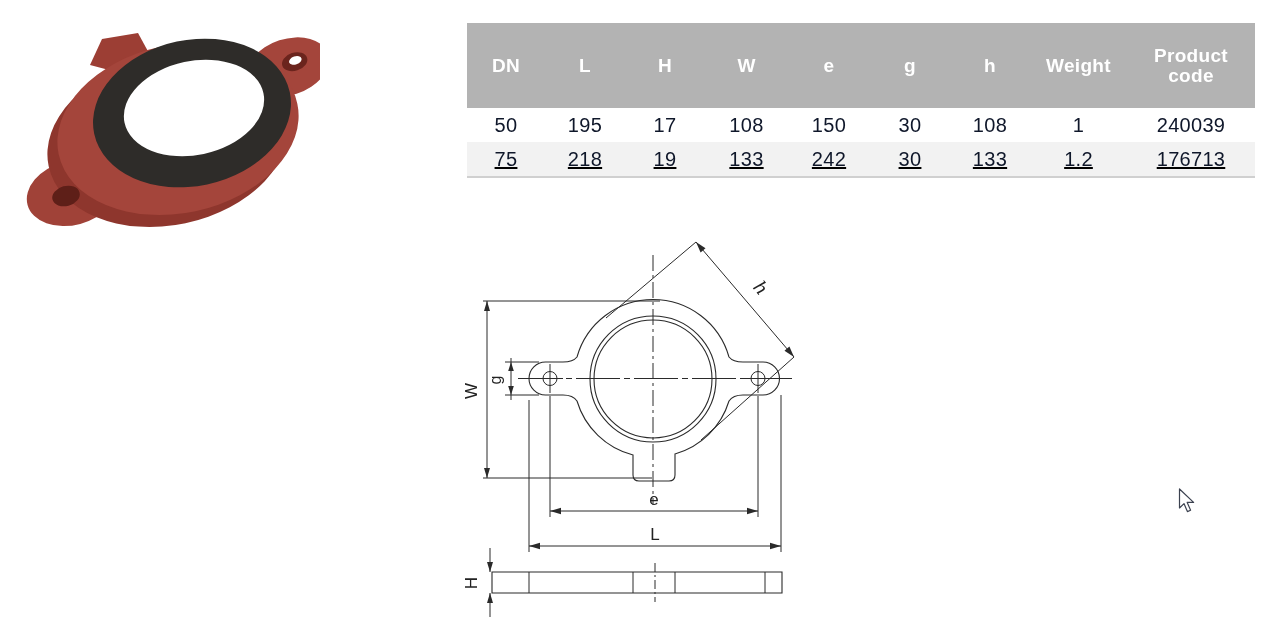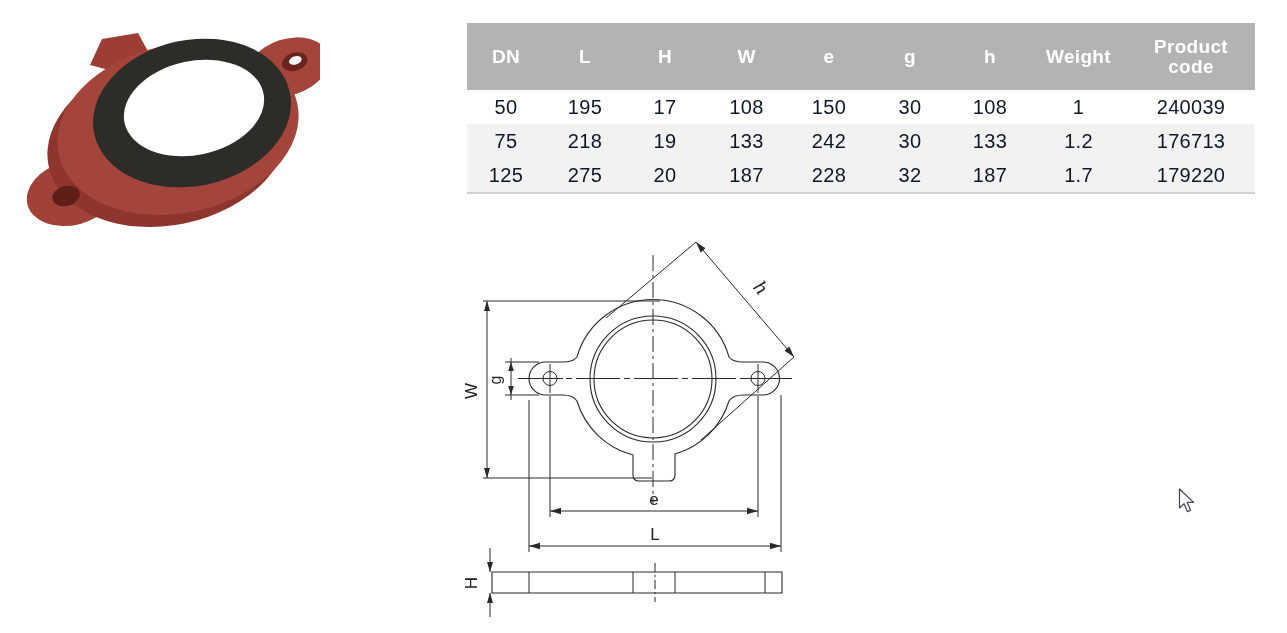--- a/index.html
+++ b/index.html
@@ -3,24 +3,24 @@
 <meta charset="utf-8">
 <style>
   html,body{margin:0;padding:0;background:#ffffff;}
   .page{position:relative;width:1287px;height:633px;background:#fff;overflow:hidden;
         font-family:"Liberation Sans",sans-serif;}
   
   .spec-table{position:absolute;left:467px;top:23px;width:788px;border-collapse:collapse;
               table-layout:fixed;}
   .spec-table thead th{background:#b3b3b3;color:#ffffff;font-weight:bold;font-size:19px;
               height:53px;vertical-align:middle;text-align:center;line-height:20px;
-              letter-spacing:.3px;padding:7px;}
+              letter-spacing:.3px;padding:16px;}
   .spec-table tbody td{font-size:20px;color:#0f172a;text-align:center;height:34px;
               vertical-align:middle;letter-spacing:.3px;padding:0;}
-  .spec-table tbody tr.alt{background:#f2f2f2;}
+  .spec-table tbody tr.alt{background:#f2f2f2;text-decoration:underline;}
   .spec-table tbody tr:last-child td{border-bottom:2px solid #d0d0d0;}
   
   .photo-pane{position:absolute;left:20px;top:15px;}
   .drawing-pane{position:absolute;left:460px;top:230px;}
   .cursor-pane{position:absolute;left:1178px;top:488px;}
   .dline{stroke:#2a2a2a;stroke-width:1.1;fill:none;}
   .thin{stroke:#2a2a2a;stroke-width:1;fill:none;}
   .arrowhead{fill:#2a2a2a;stroke:none;}
   .dim-label{font-family:"Liberation Sans",sans-serif;font-size:17px;fill:#222;}
   .dim-label-small{font-family:"Liberation Sans",sans-serif;font-size:16px;fill:#222;}
@@ -96,31 +96,20 @@
         <td>75</td>
         <td>218</td>
         <td>19</td>
         <td>133</td>
         <td>242</td>
         <td>30</td>
         <td>133</td>
         <td>1.2</td>
         <td>176713</td>
       </tr>
-      <tr class="alt">
-        <td>125</td>
-        <td>275</td>
-        <td>20</td>
-        <td>187</td>
-        <td>228</td>
-        <td>32</td>
-        <td>187</td>
-        <td>1.7</td>
-        <td>179220</td>
-      </tr>
     </tbody>
   </table>
 
   <svg class="drawing-pane" width="560" height="400" viewBox="0 0 560 400">
 
     <path class="thin" d="M193,25 V275" stroke-dasharray="16 4 3 4"></path>
     <path class="thin" d="M58,148.5 H332" stroke-dasharray="44 4 6 4"></path>
 
     <path class="dline" d="M85.5,132 L103,132 Q113,132 117,127
          A79,79 0 0 1 269,127

